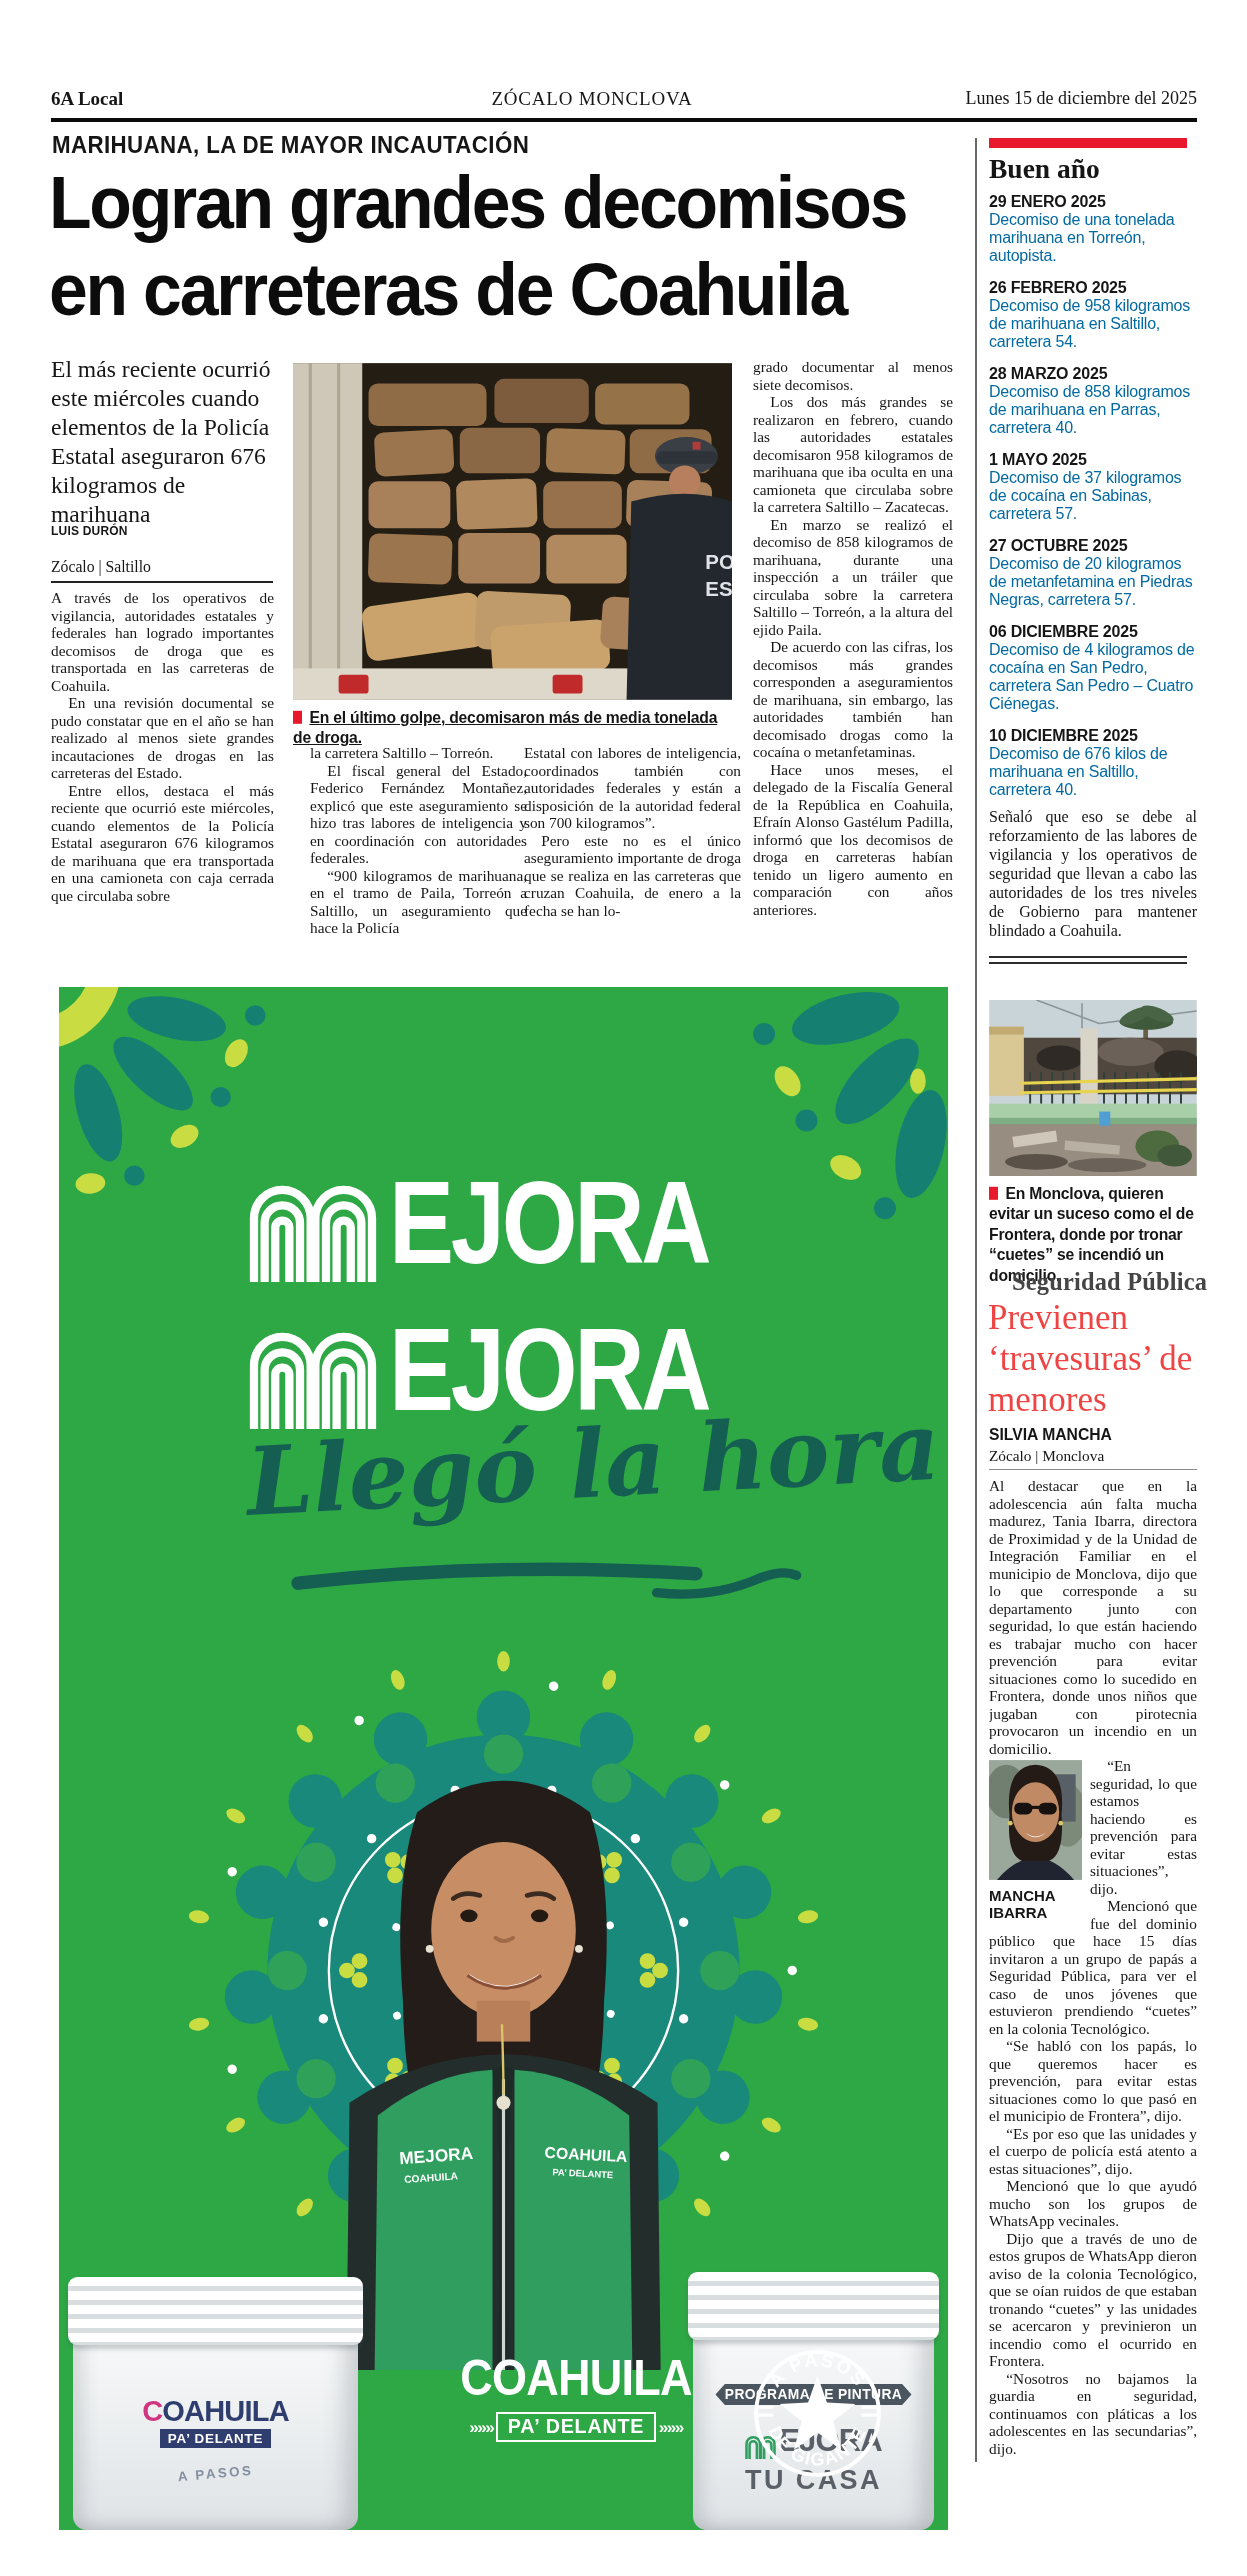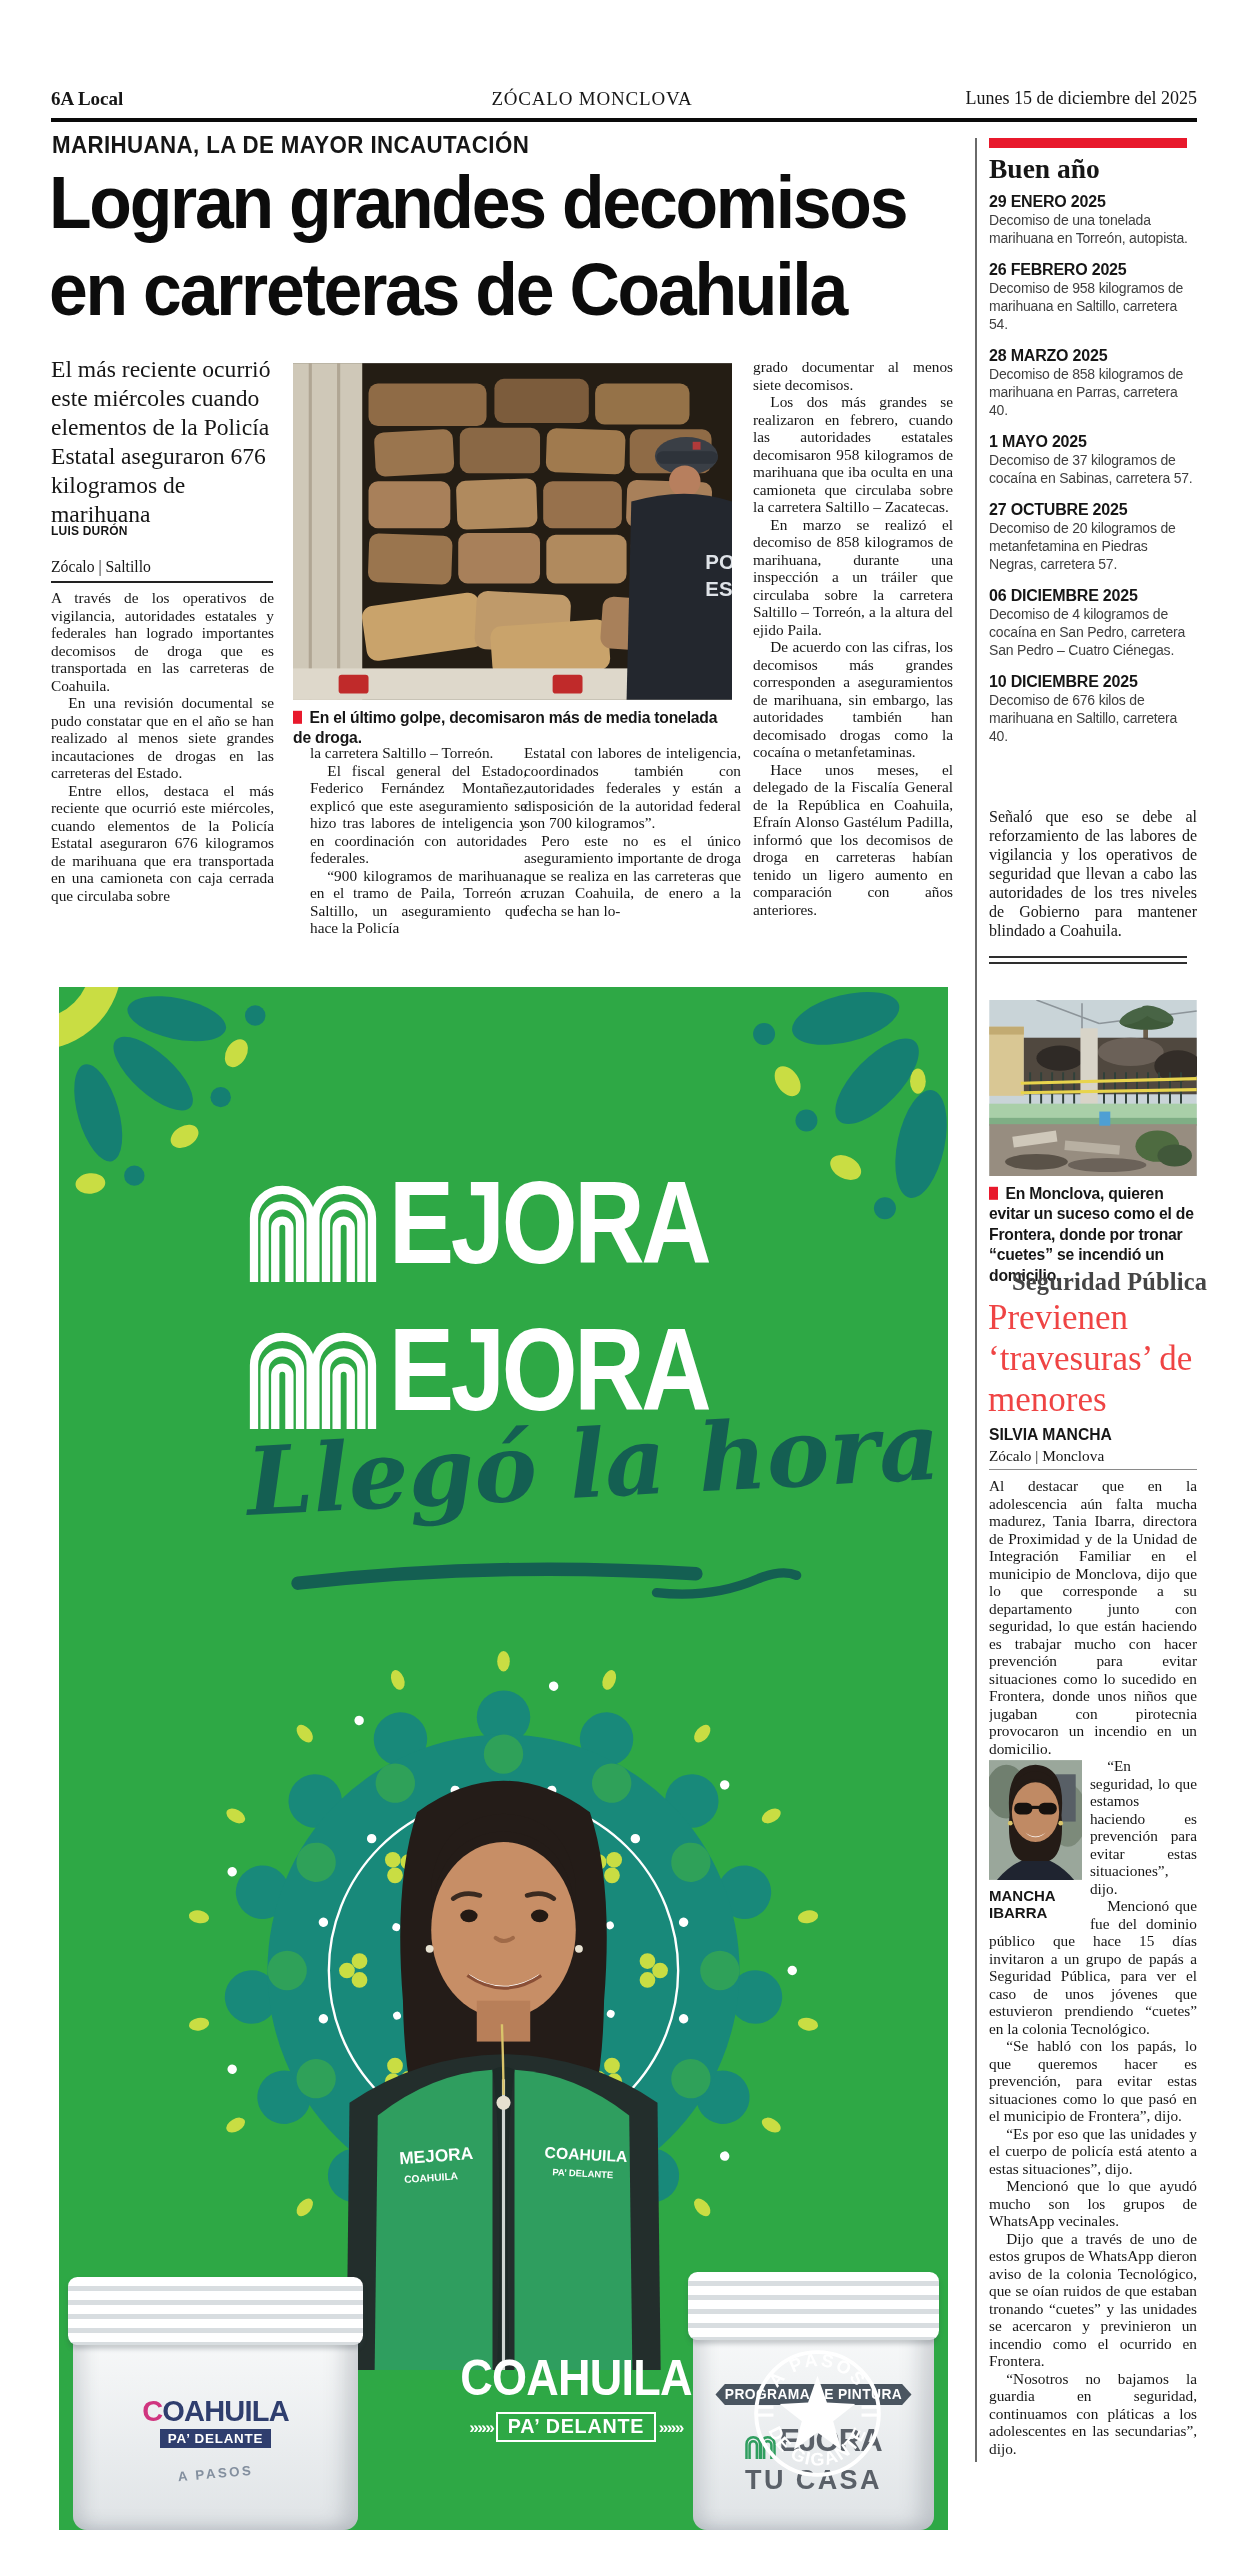--- a/index.html
+++ b/index.html
@@ -22,31 +22,31 @@
   #byrule{left:51px;top:581px;width:222px;height:1.6px;background:#222;}
   .bodycol{font-size:15.3px;line-height:17.5px;text-align:justify;overflow:hidden;}
   .bodycol p{margin:0;text-indent:17.3px;}
   .bodycol p.cont{text-indent:0;}
   #col1{left:51px;top:589px;width:223px;height:366px;}
   #col2{left:310px;top:744px;width:217px;height:211px;}
   #col3{left:524px;top:744px;width:217px;height:211px;}
   #col4{left:753px;top:358px;width:200px;height:599px;}
   #photo1{left:293px;top:363px;width:400px;height:337px;}
   .caption{font-family:"Liberation Sans",sans-serif;font-weight:700;font-size:15.7px;line-height:20.4px;letter-spacing:-0.2px;}
-  #caption1{left:293px;top:708px;width:442px;}
+  #caption1{left:293px;top:708px;width:442px;text-decoration:underline;}
   .bullet{display:inline-block;width:9.4px;height:12.6px;background:#e8192c;margin-right:7px;transform:translateY(0.8px);}
   
   #vrule{left:975px;top:138px;width:1.6px;height:2324px;background:#6a6a6a;}
   
   #sb-redbar{left:989px;top:138px;width:198px;height:10.2px;background:#e8192c;}
   #sb-title{left:989px;top:153px;font-weight:700;font-size:27.5px;}
   #sb-list{left:989px;top:193px;width:207px;}
   .sb-entry{margin-bottom:14px;}
   .sb-date{font-family:"Liberation Sans",sans-serif;font-weight:700;font-size:16px;letter-spacing:-0.2px;}
-  .sb-text{font-family:"Liberation Sans",sans-serif;font-size:14px;line-height:18px;letter-spacing:-0.2px;color:#404040;}
+  .sb-text{font-family:"Liberation Sans",sans-serif;font-size:16px;line-height:18px;letter-spacing:-0.2px;color:#0369a1;}
   #sb-close{left:989px;top:807px;width:208px;font-size:16px;line-height:19px;text-align:justify;}
   #sb-dblrule{left:989px;top:956px;width:198px;height:3.9px;border-top:2.4px solid #2e2e2e;border-bottom:2.4px solid #2e2e2e;}
   
   #photo2{left:989px;top:1000px;width:208px;height:176px;}
   #caption2{left:989px;top:1184px;width:208px;}
   #sa-section{left:989px;top:1268px;font-weight:700;font-size:24.4px;color:#454545;letter-spacing:0.2px;margin-left:23px;}
   #sa-headline{left:988px;top:1297px;width:214px;font-size:35px;line-height:41px;color:#ef4444;}
   #sa-byline{left:989px;top:1426px;font-weight:700;font-size:15.7px;}
   #sa-credit{left:989px;top:1447px;font-size:15.3px;}
   #sa-rule{left:989px;top:1469px;width:208px;height:0.8px;background:#8a8a8a;}

